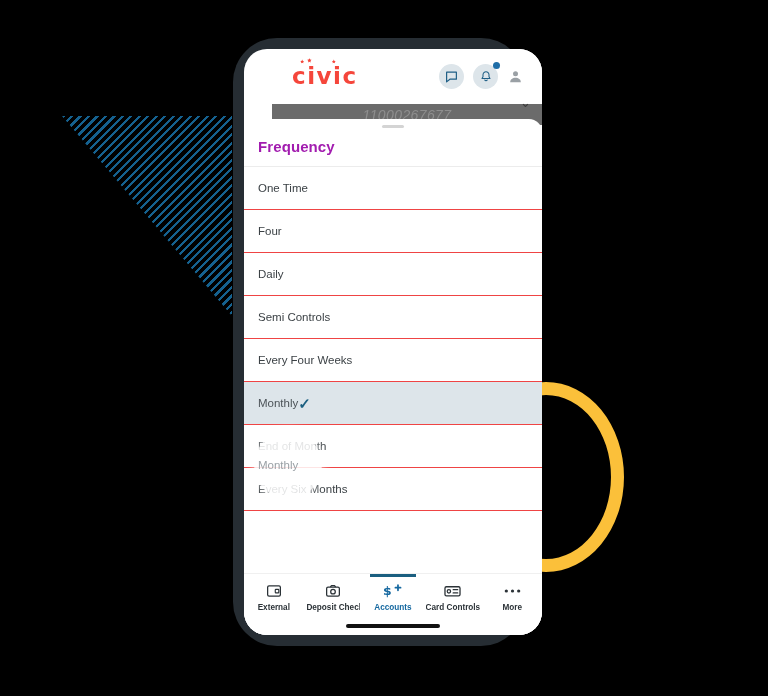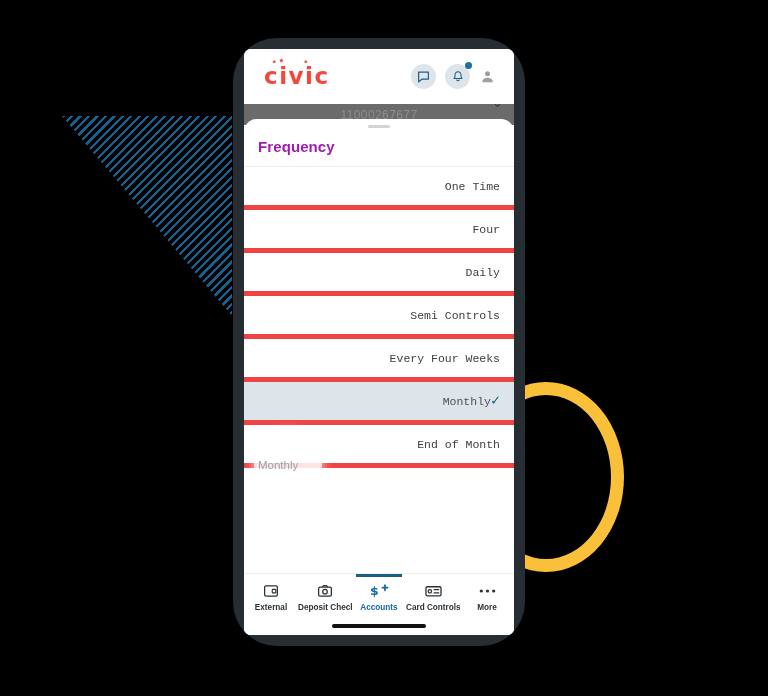--- a/index.html
+++ b/index.html
@@ -31,21 +31,21 @@
   
   .phone{
     position:absolute;left:233px;top:38px;width:292px;height:608px;
     background:#262d33;
     border-radius:44px;
     box-sizing:border-box;
     padding:11px 11px;
   }
   .screen{
     position:relative;width:270px;height:586px;
-    background:#fff;border-radius:7px;overflow:hidden;
+    background:#fff;border-radius:23px;overflow:hidden;padding-left:28px;
   }
 
   
   .app-header{
     height:55px;background:#fff;display:flex;align-items:center;
     justify-content:space-between;padding:0 18px 0 20px;box-sizing:border-box;
   }
   .logo{
     color:#f5463b;font-size:23px;font-weight:700;letter-spacing:1.5px;
     line-height:1;position:relative;font-family:"DejaVu Sans", sans-serif;
@@ -63,43 +63,43 @@
     background:#1f6ea8;
   }
   .avatar-ic{width:17px;height:17px;display:flex;align-items:center;justify-content:center;}
 
   
   .acct-bar{
     height:21px;background:#6b6b6b;display:flex;align-items:center;
     justify-content:center;position:relative;
   }
   .acct-num{
-    color:#8e8e8e;font-size:12px;letter-spacing:.4px;
+    color:#8e8e8e;font-size:14px;letter-spacing:.4px;font-style:italic;
   }
   .acct-chev{position:absolute;right:11px;top:-8px;color:#3a3a3a;font-size:13px;line-height:1;}
 
   
   .sheet{
     position:absolute;left:0;right:0;top:70px;bottom:0;
     background:#fff;border-top-left-radius:13px;border-top-right-radius:13px;
     overflow:hidden;
   }
   .grabber{
     width:22px;height:3px;border-radius:2px;background:#d4d4d4;
     margin:6px auto 0 auto;
   }
   .sheet-title{
     font-size:15px;font-weight:700;color:#a21caf;
     padding:10px 14px 11px 14px;letter-spacing:.1px;
   }
   .opt-list{border-top:1px solid #ececec;}
   .opt{
-    height:43px;display:flex;align-items:center;justify-content:flex-end;
-    padding:0 14px;border-bottom:5px solid #ef4444;box-sizing:border-box;
-    font-size:11.5px;color:#3b4145;position:relative;font-family:Liberation Mono, monospace;
+    height:43px;display:flex;align-items:center;justify-content:flex-start;
+    padding:0 14px;border-bottom:1px solid #ef4444;box-sizing:border-box;
+    font-size:11.5px;color:#3b4145;position:relative;
   }
   .opt.selected{background:#dde5ea;}
   .opt.selected .opt-label{color:#4c5358;}
   .check{color:#1b5f80;font-size:15px;line-height:1;font-weight:700;}
 
   
   .ghost-text{
     position:absolute;left:0;right:0;top:413px;text-align:center;
     font-size:9.5px;color:#f0eeee;letter-spacing:.2px;pointer-events:none;
   }
@@ -210,20 +210,23 @@
             <div class="opt">
               <span class="opt-label">Every Four Weeks</span>
             </div>
             <div class="opt selected">
               <span class="opt-label">Monthly</span>
               <span class="check">✓</span>
             </div>
             <div class="opt">
               <span class="opt-label">End of Month</span>
             </div>
+            <div class="opt">
+              <span class="opt-label">Every Six Months</span>
+            </div>
           </div>
       </div>
 
       <div class="touch-circle"></div>
       <div class="touch-label">Monthly</div>
 
       <div class="tabbar" id="tabbar">
           <div class="tab">
             <span class="tab-ic">
               <svg width="16" height="14" viewBox="0 0 24 22">

